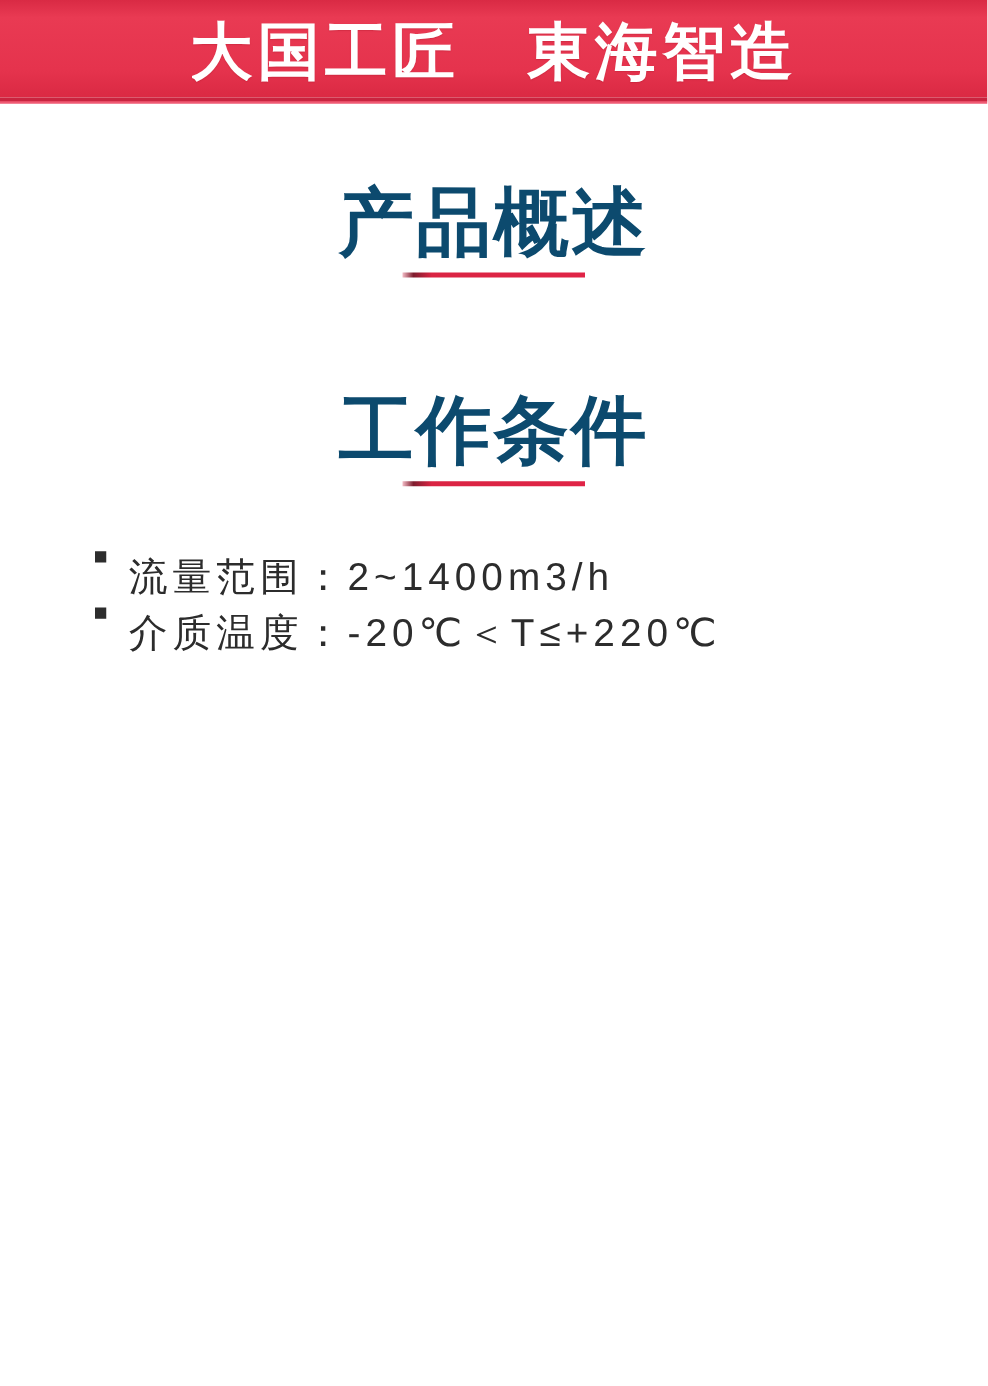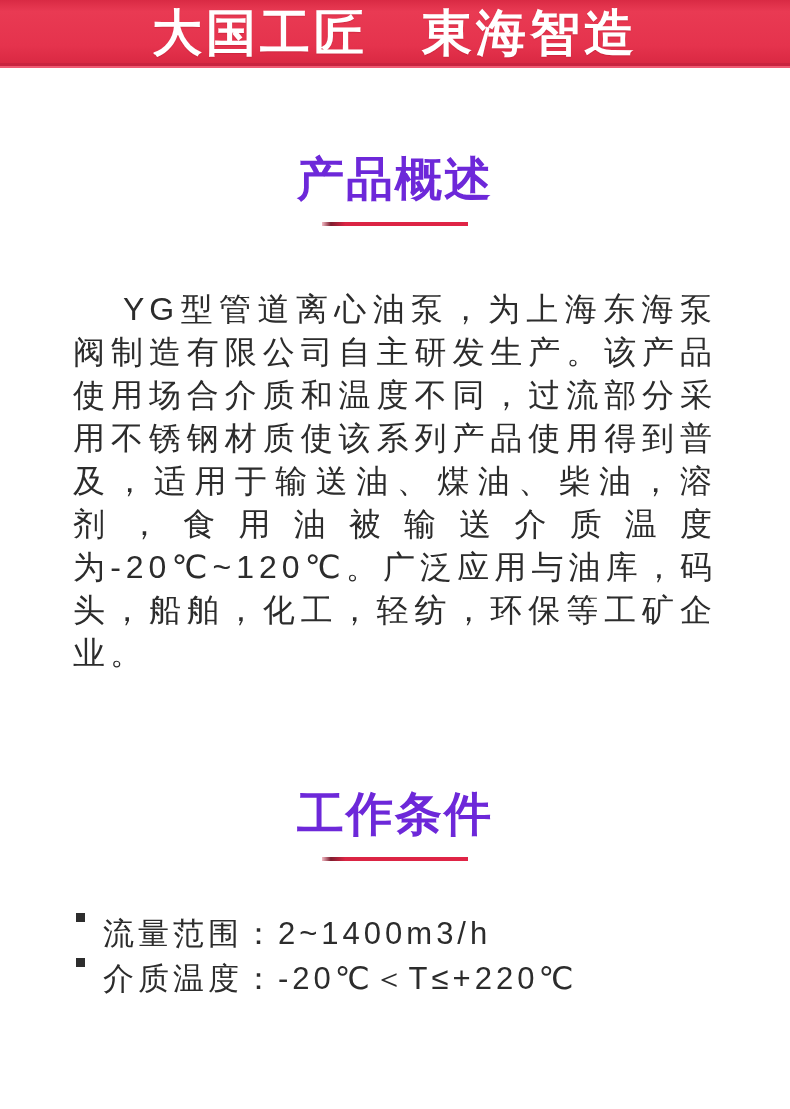--- a/index.html
+++ b/index.html
@@ -12,47 +12,47 @@
     overflow: hidden;
   }
   .page {
     width: 790px;
     height: 1109px;
     position: relative;
     background: #ffffff;
   }
   
   .banner {
-    height: 66px;
+    height: 81px;
     background: linear-gradient(180deg, #d92a44 0%, #e93a53 18%, #e5334d 72%, #da2943 100%);
     border-bottom: 3px solid #c9243f;
     box-shadow: 0 2px 0 0 #ef5a73;
     display: flex;
     align-items: center;
     justify-content: center;
     padding-top: 4px;
     box-sizing: border-box;
   }
   .banner-title {
     font-size: 50px;
     font-weight: 700;
     color: #ffffff;
     letter-spacing: 4px;
     white-space: nowrap;
     text-shadow: 0 1px 1px rgba(150,10,30,0.25);
   }
   
   .section-title {
     text-align: center;
-    font-size: 47px;
+    font-size: 60px;
     line-height: 54px;
     font-weight: 800;
-    color: #6d28d9;
+    color: #0c4a6e;
     letter-spacing: 2px;
-    margin: 16px;
+    margin: 0;
   }
   .section-title.first { padding-top: 70px; }
   .section-title.second { padding-top: 96px; }
   .title-underline {
     width: 146px;
     height: 4px;
     margin: 13px auto 0 auto;
     background: linear-gradient(90deg, #f3bcc6 0%, #7e1d2e 6%, #da2443 16%, #e02446 100%);
   }
   
@@ -96,21 +96,20 @@
 
 <div class="page">
 
   <header class="banner">
     <span class="banner-title">大国工匠　東海智造</span>
   </header>
 
   <section>
     <h2 class="section-title first">产品概述</h2>
     <div class="title-underline"></div>
-    <p class="overview-paragraph">YG型管道离心油泵，为上海东海泵阀制造有限公司自主研发生产。该产品使用场合介质和温度不同，过流部分采用不锈钢材质使该系列产品使用得到普及，适用于输送油、煤油、柴油，溶剂，食用油被输送介质温度为-20℃~120℃。广泛应用与油库，码头，船舶，化工，轻纺，环保等工矿企业。</p>
   </section>
 
   <section>
     <h2 class="section-title second">工作条件</h2>
     <div class="title-underline"></div>
 
     <ul class="spec-list">
       <li class="spec-item">
         <span class="bullet"></span>
         <span>流量范围：2~1400m3/h</span>

